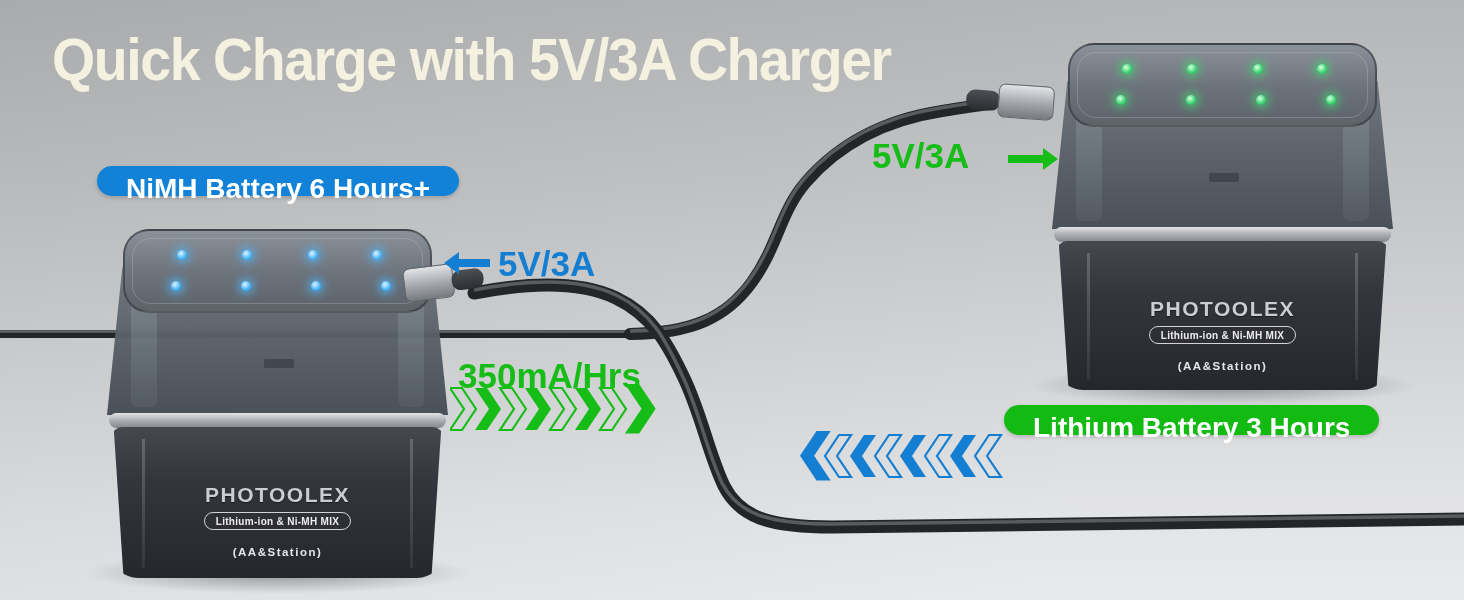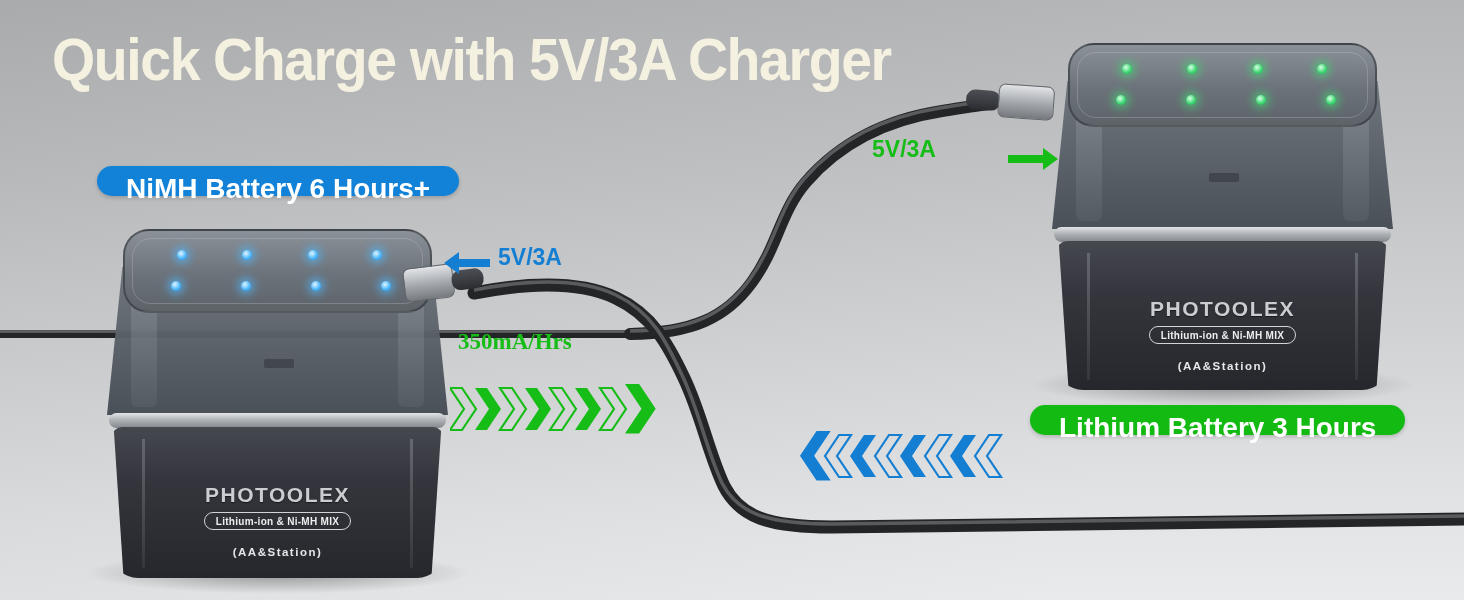--- a/index.html
+++ b/index.html
@@ -17,23 +17,23 @@
     transform:scaleX(.94);transform-origin:left top;white-space:nowrap;
   }
   
   .badge{
     position:absolute;z-index:4;height:30px;line-height:46px;
     padding:0 29px;border-radius:23px;color:#fff;
     font-size:28px;font-weight:bold;white-space:nowrap;
     box-shadow:0 2px 4px rgba(0,0,0,.18);
   }
   .badge-nimh{left:97px;top:166px;}
-  .badge-lith{left:1030px;top:405px;}
-  
-  .rate-label{position:absolute;z-index:4;font-weight:bold;font-size:23px;white-space:nowrap;}
+  .badge-lith{left:1004px;top:405px;}
+  
+  .rate-label{position:absolute;z-index:4;font-weight:bold;font-size:35px;white-space:nowrap;}
   .arrow-icon{position:absolute;z-index:4;}
   .chev-row{position:absolute;z-index:4;}
   
   .cables{position:absolute;left:0;top:0;z-index:1;}
   
   .battery{position:absolute;width:341px;z-index:2;}
   .bat-shadow{
     position:absolute;left:-7%;right:-7%;bottom:-16px;height:42px;
     background:radial-gradient(ellipse at center, rgba(35,37,40,.42) 0%, rgba(35,37,40,0) 70%);
   }
@@ -189,21 +189,21 @@
   <svg class="arrow-icon" style="left:444px;top:252px;" width="46" height="22" viewBox="0 0 46 22">
     <polygon points="0,11 15,0 15,7 46,7 46,15 15,15 15,22" fill="#147fd2"></polygon>
   </svg>
   <div class="rate-label" style="left: 498px; top: 244px; color: rgb(20, 127, 210);">5V/3A</div>
 
   <div class="rate-label" style="left: 872px; top: 136px; color: rgb(23, 189, 23);">5V/3A</div>
   <svg class="arrow-icon" style="left:1008px;top:148px;" width="50" height="22" viewBox="0 0 50 22">
     <polygon points="50,11 35,0 35,7 0,7 0,15 35,15 35,22" fill="#17bd17"></polygon>
   </svg>
 
-  <div class="rate-label" style="left: 458px; top: 329px; color: rgb(23, 189, 23); font-family: Liberation Serif, serif;">350mA/Hrs</div>
+  <div class="rate-label" style="left: 458px; top: 356px; color: rgb(23, 189, 23);">350mA/Hrs</div>
   <div class="chev-row" style="left:450px;top:384px;"><svg width="218" height="52" viewBox="0 0 218 52">
         <g transform="translate(0,4) scale(1)">
           <polygon points="0,0 12,0 26,21 12,42 0,42 14,21" fill="none" stroke="#17bd17" stroke-width="2.2"></polygon>
         </g>
         <g transform="translate(25,4) scale(1)">
           <polygon points="0,0 12,0 26,21 12,42 0,42 14,21" fill="#17bd17"></polygon>
         </g>
         <g transform="translate(50,4) scale(1)">
           <polygon points="0,0 12,0 26,21 12,42 0,42 14,21" fill="none" stroke="#17bd17" stroke-width="2.2"></polygon>
         </g>

